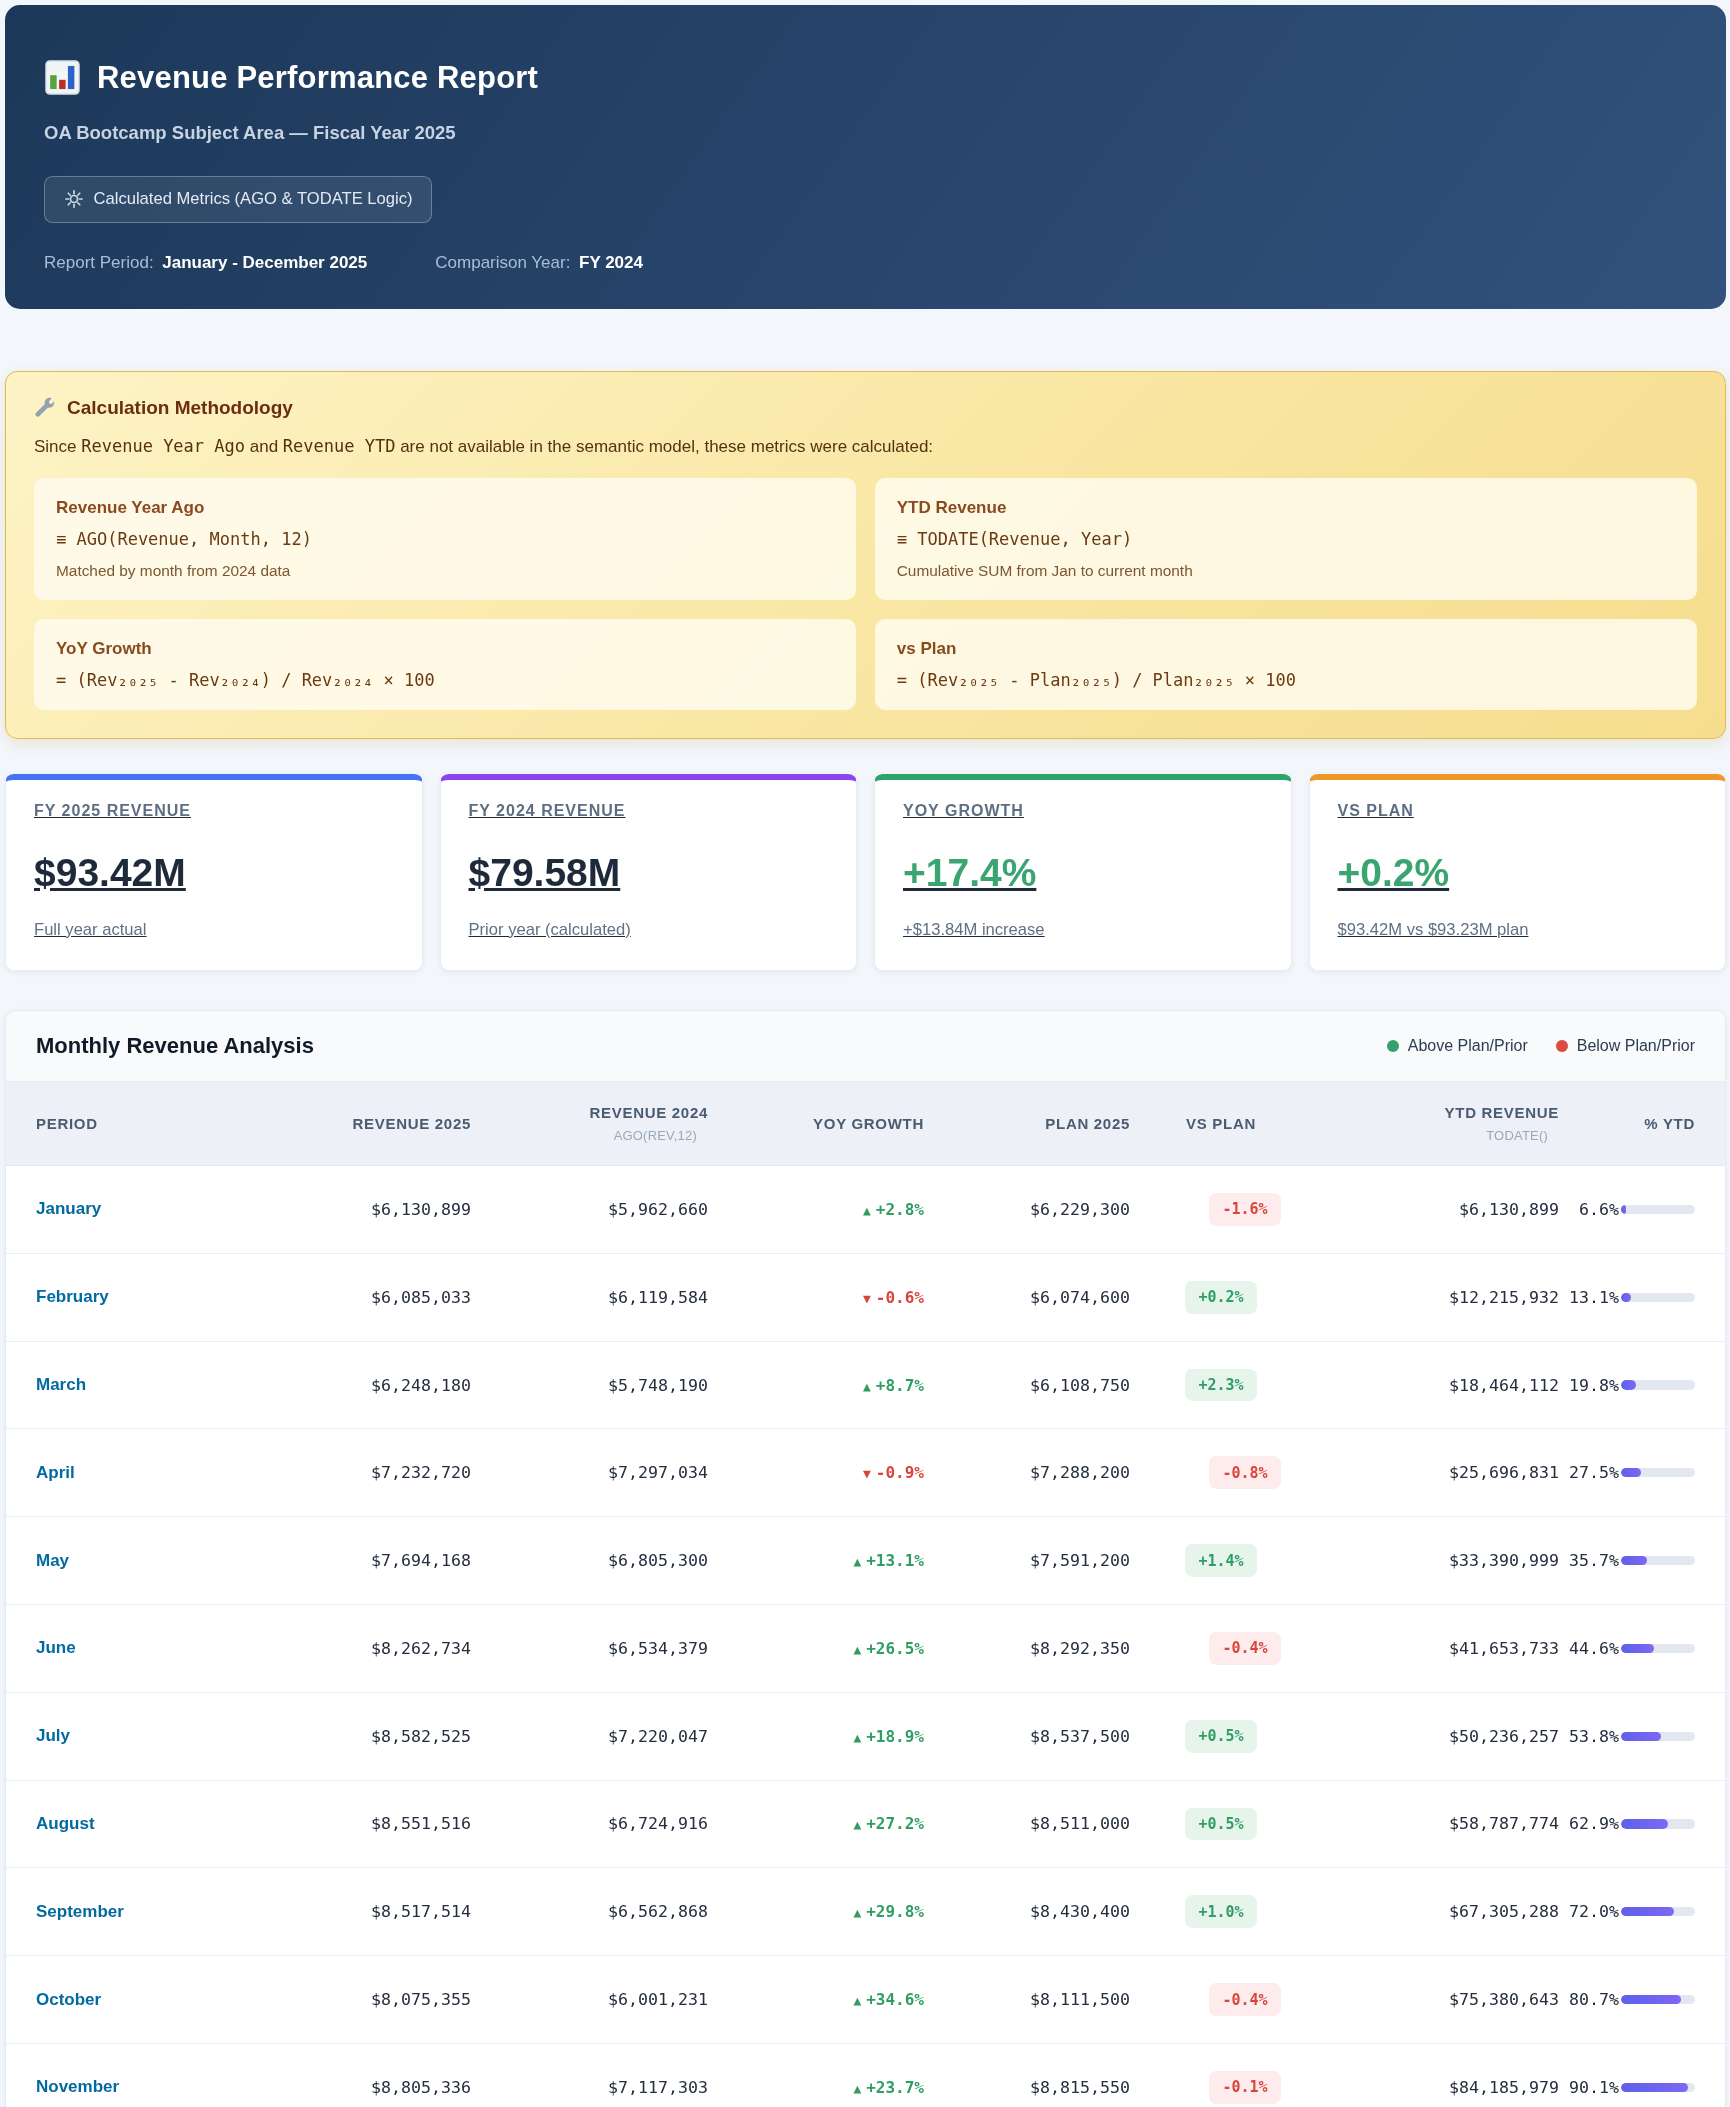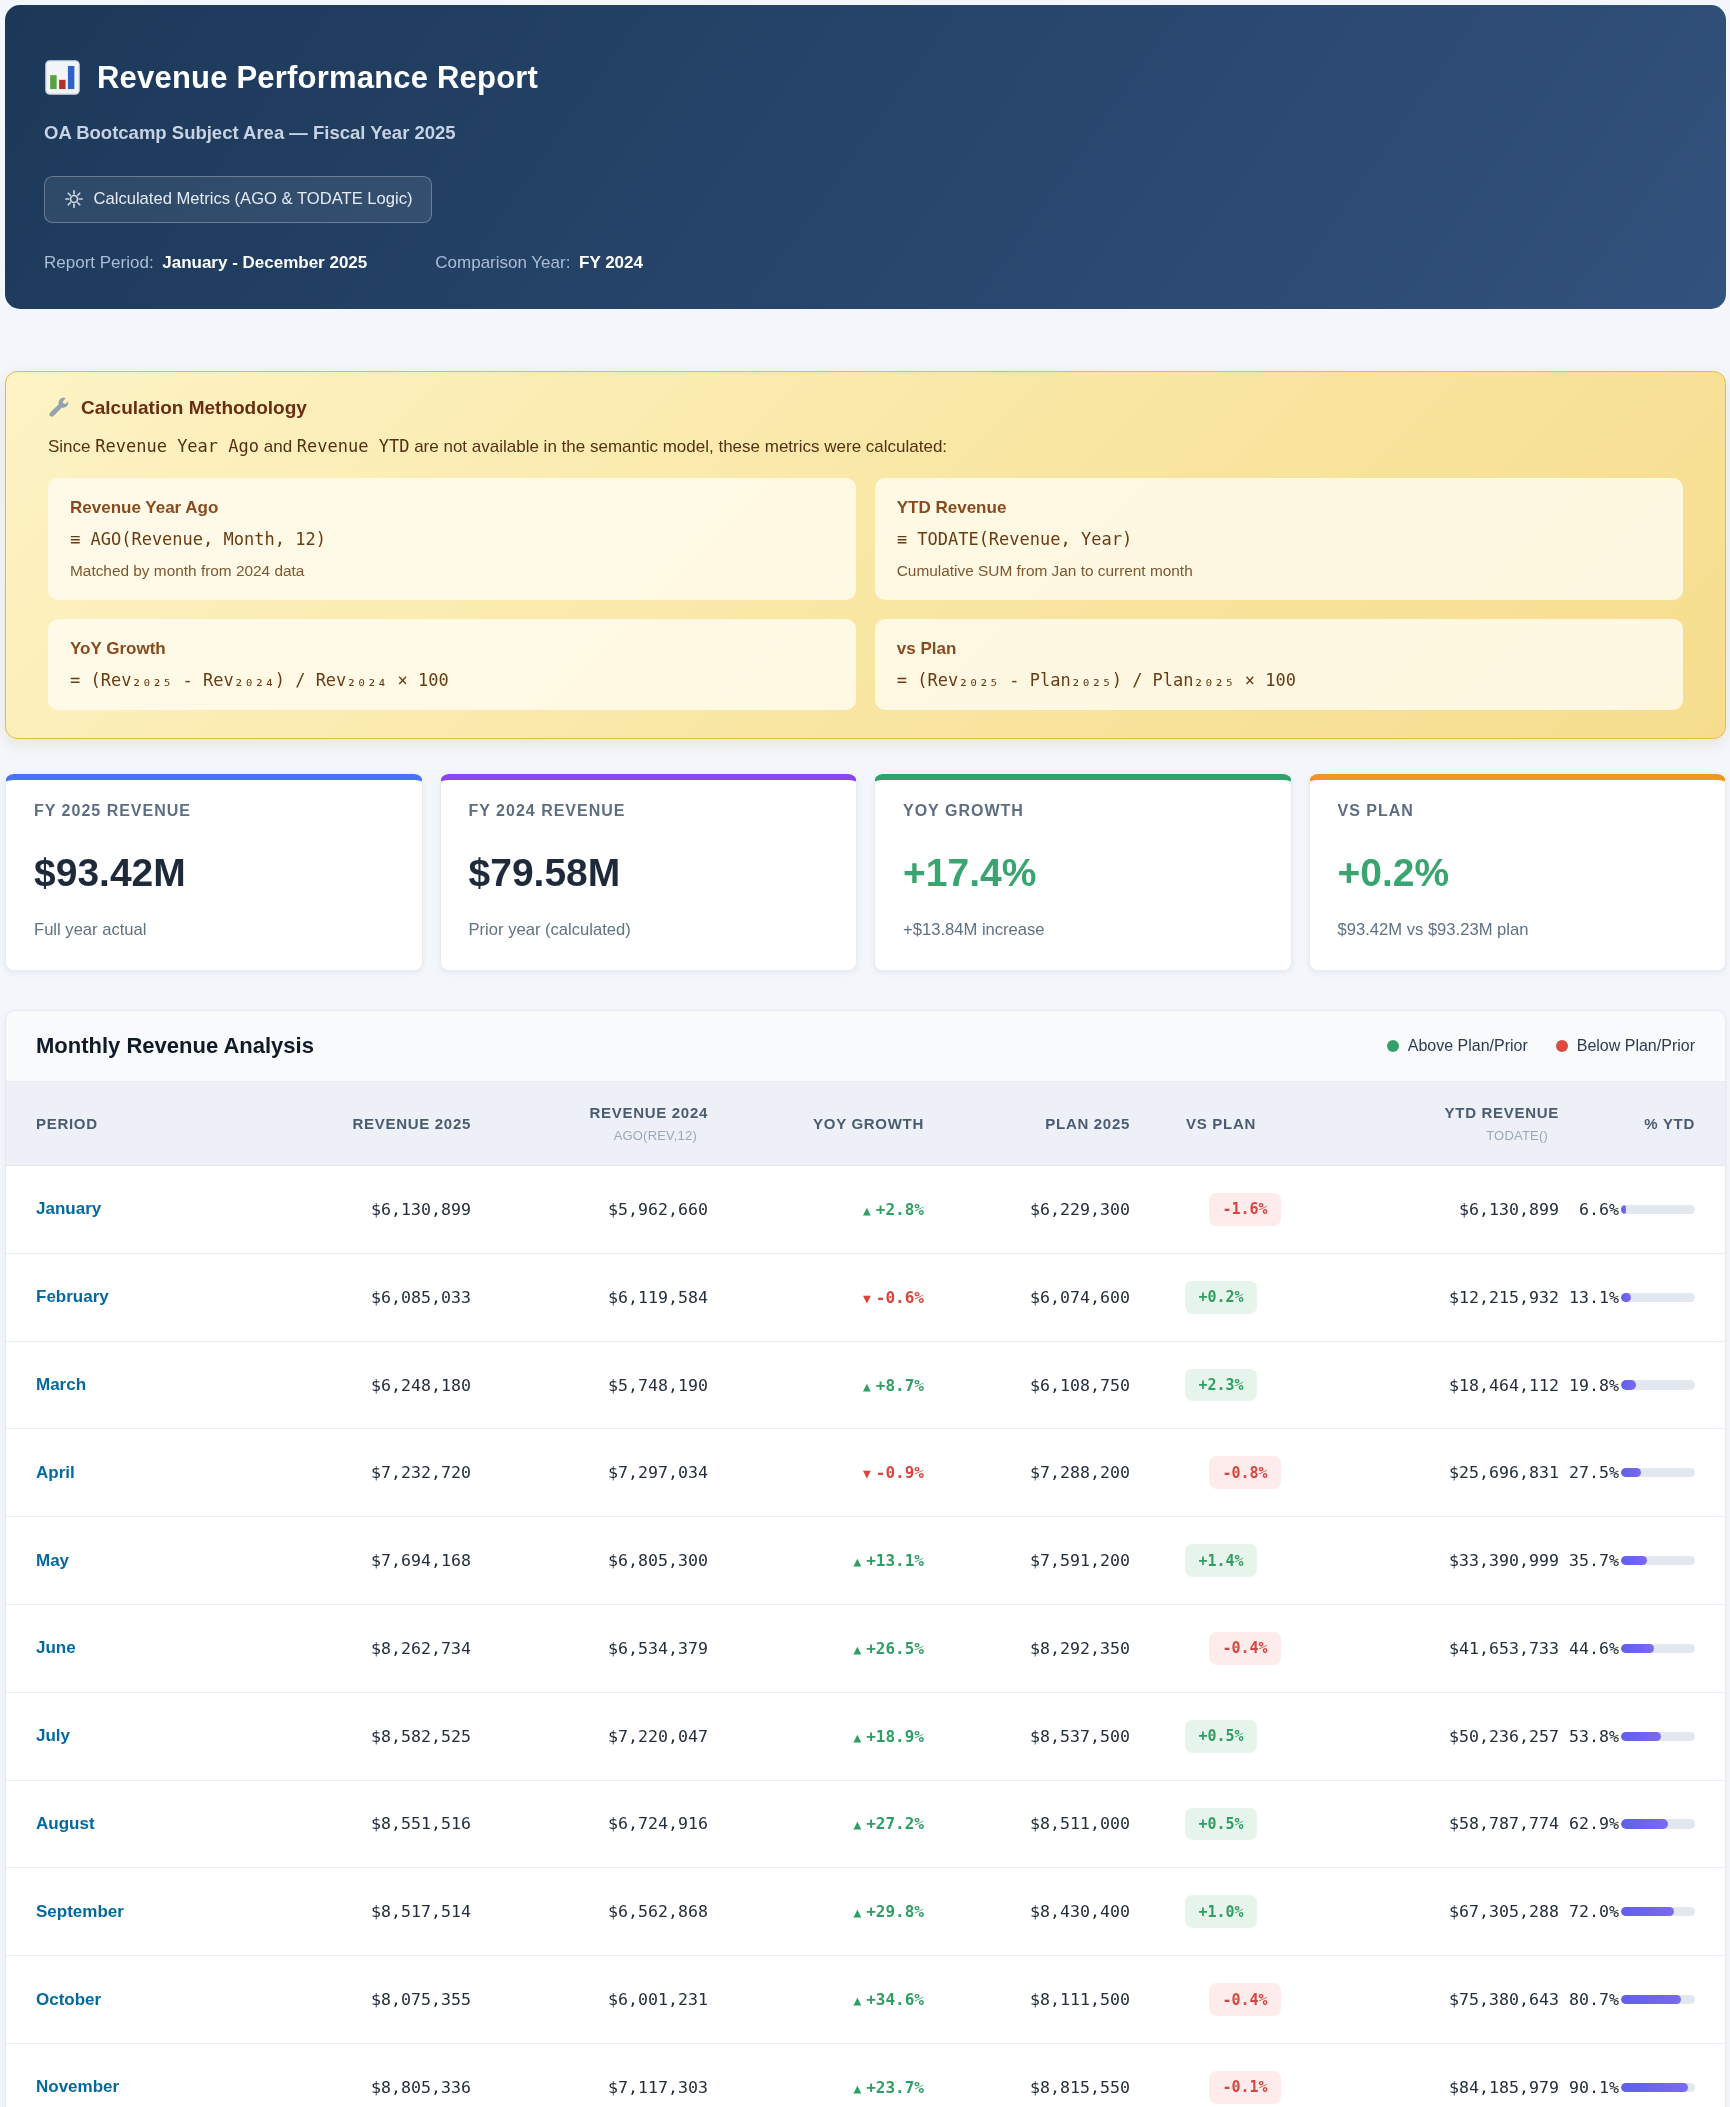--- a/index.html
+++ b/index.html
@@ -17,34 +17,34 @@
         padding:12.3px 18.5px;border:1.2px solid rgba(255,255,255,.28);border-radius:8.6px;
         background:rgba(255,255,255,.08);font-size:16.6px;color:#e3eaf3;}
   .gear-icon svg{width:20px;height:20px;display:block;}
   .hero-meta{display:flex;gap:68px;margin-top:30px;font-size:17px;align-items:baseline;}
   .meta-label{color:#a9bdd6;}
   .meta-value{color:#fff;font-weight:700;margin-left:8.6px;}
 
   
   .method{margin-top:62px;border:1.8px solid #e6b94d;border-radius:12.3px;
         background:linear-gradient(135deg,#fdf3c5 0%,#f9e6a2 55%,#f6dd8e 100%);
-        padding:25px 42px 28px;box-shadow:0 5px 13.6px rgba(180,140,40,.16);}
+        padding:25px 28px 28px;box-shadow:0 5px 13.6px rgba(180,140,40,.16);}
   .method-title{display:flex;align-items:center;gap:11px;font-size:19px;font-weight:700;color:#6b2d12;}
   .wrench-icon svg{width:22px;height:22px;display:block;}
   .method-intro{margin:17px 0 0;font-size:17px;color:#553112;}
   .mono{font-family:"DejaVu Sans Mono",monospace;}
   .method-grid{display:grid;grid-template-columns:1fr 1fr;gap:18.5px;margin-top:21px;}
   .m-box{background:rgba(255,252,238,.85);border-radius:10px;padding:20px 22px;}
   .m-box-title{font-size:17px;font-weight:700;color:#8a4a1f;margin:0;}
   .m-formula{font-size:17px;color:#6b3a12;margin:11px 0 0;}
   .m-note{font-size:15.4px;color:#7d5730;margin:13.6px 0 0;}
   .m-note:empty{display:none;}
 
   
-  .kpis{display:grid;grid-template-columns:repeat(4,1fr);gap:17px;margin-top:35px;}
+  .kpis{display:grid;grid-template-columns:repeat(4,1fr);gap:17px;margin-top:35px;text-decoration:underline;}
   .kpi{background:#fff;border:0.6px solid #e7ecf3;border-top:6.2px solid var(--accent);
         border-radius:8.6px;box-shadow:0 1.8px 6.2px rgba(20,35,60,.06);padding:22px 28px 30px;}
   .kpi.c1{--accent:#4673f5;} .kpi.c2{--accent:#8b45ec;}
   .kpi.c3{--accent:#2fa36b;} .kpi.c4{--accent:#ec9726;}
   .kpi-label{font-size:16px;letter-spacing:1px;color:#5d6e82;font-weight:700;}
   .kpi-value{font-size:39px;font-weight:700;color:#1e2a3a;margin-top:31px;}
   .kpi.green .kpi-value{color:#3aa571;}
   .kpi-note{font-size:16.6px;color:#5f7184;margin-top:25px;}
 
   

